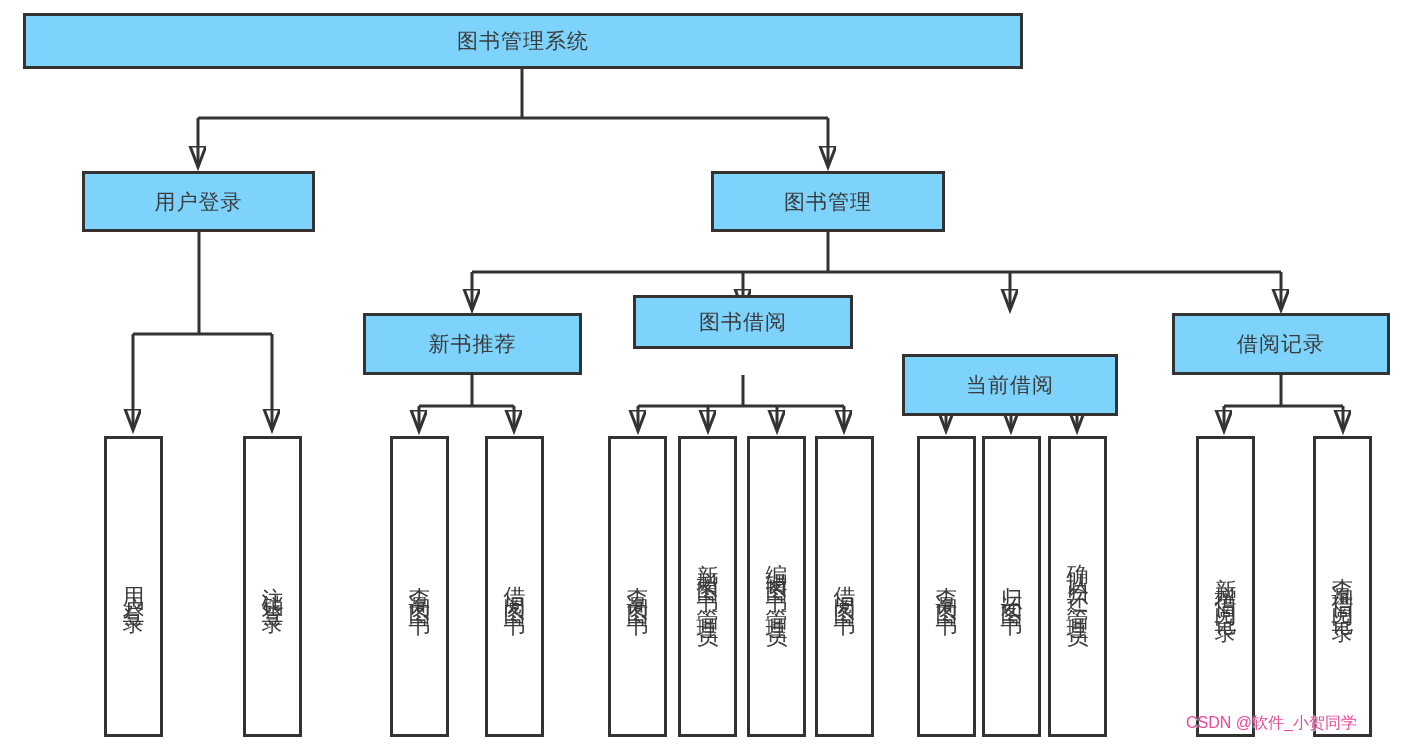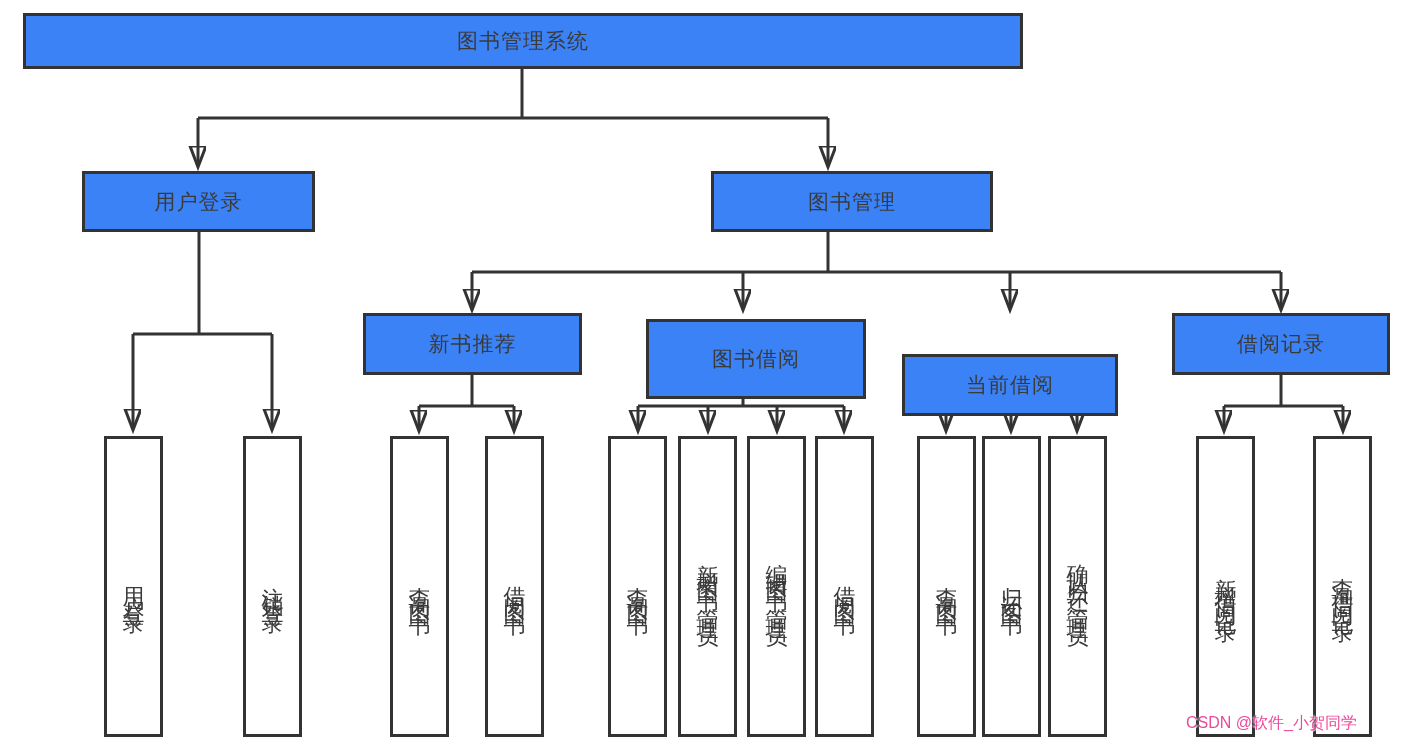--- a/index.html
+++ b/index.html
@@ -18,21 +18,21 @@
   }
   #wires path {
     stroke: #333333;
     stroke-width: 3;
     fill: none;
   }
   .box {
     position: absolute;
     box-sizing: border-box;
     border: 3px solid #333333;
-    background: #3b82f6;
+    background: #7dd3fc;
     display: flex;
     align-items: center;
     justify-content: center;
     color: #3a3a3a;
     font-size: 21px;
     letter-spacing: 1px;
     text-align: center;
   }
   .vbox {
     position: absolute;
@@ -133,28 +133,28 @@
     </g>
   </svg>
 
   <div class="box" style="left:23px; top:13px; width:1000px; height:56px;">
     <span>图书管理系统</span>
   </div>
 
   <div class="box" style="left:82px; top:171px; width:233px; height:61px;">
     <span>用户登录</span>
   </div>
-  <div class="box" style="left:711px; top:171px; width:282px; height:61px;">
+  <div class="box" style="left:711px; top:171px; width:234px; height:61px;">
     <span>图书管理</span>
   </div>
 
   <div class="box" style="left:363px; top:313px; width:219px; height:62px;text-align:center;">
     <span>新书推荐</span>
   </div>
-  <div class="box" style="left:633px; top:319px; width:220px; height:80px;margin-left:13px;">
+  <div class="box" style="left:633px; top:295px; width:220px; height:54px;">
     <span>图书借阅</span>
   </div>
   <div class="box" style="left:902px; top:313px; width:216px; height:62px;margin-top:41px;">
     <span>当前借阅</span>
   </div>
   <div class="box" style="left:1172px; top:313px; width:218px; height:62px;">
     <span>借阅记录</span>
   </div>
 
   <div class="vbox" style="left:104px;">

